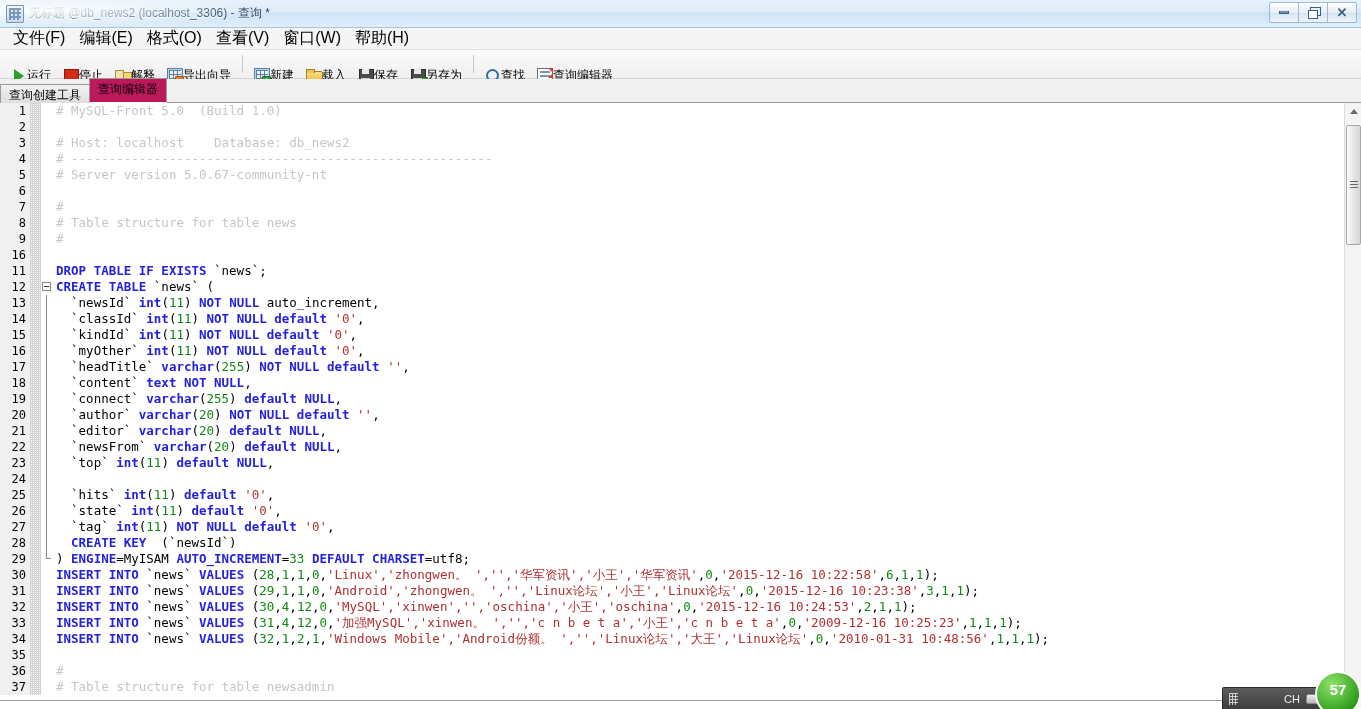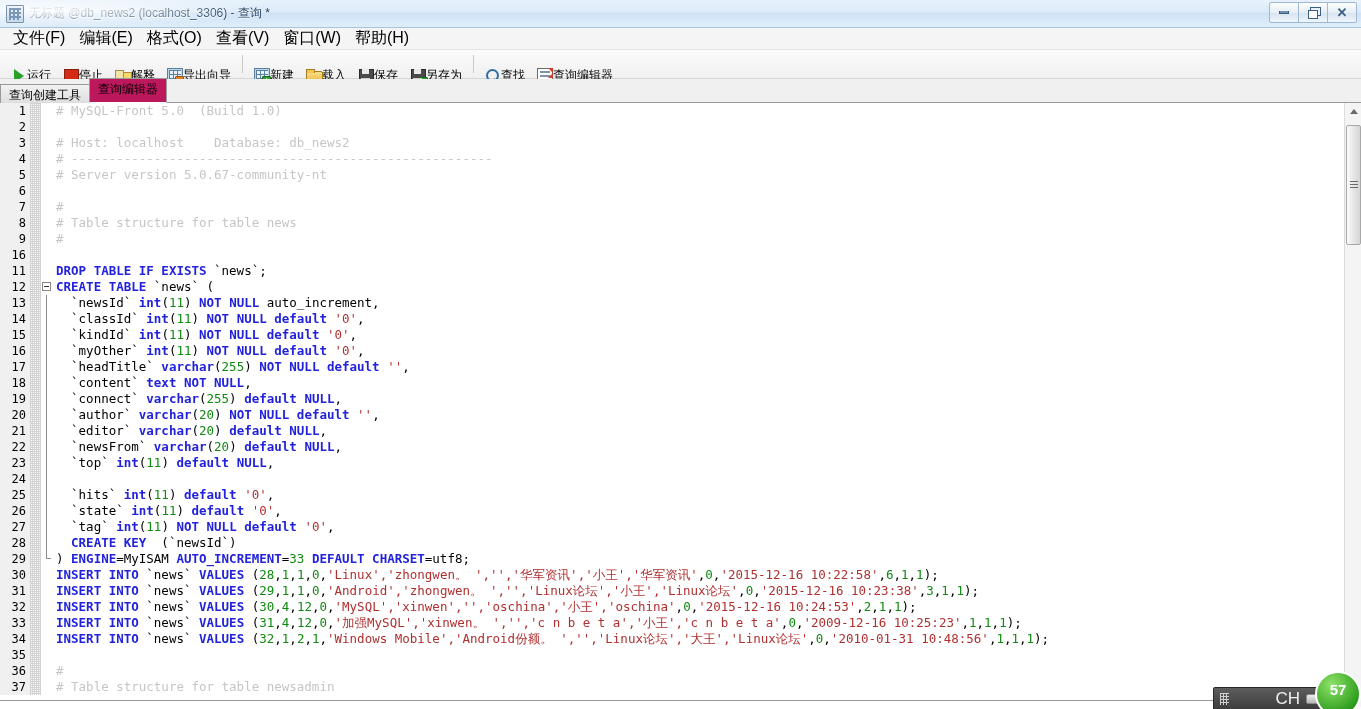--- a/index.html
+++ b/index.html
@@ -237,21 +237,21 @@
     position: absolute; right: 12px; bottom: 0; height: 22px;
     background: linear-gradient(to bottom,#5d5d5d,#3d3d3d);
     border: 1px solid #2a2a2a; border-bottom: 0;
     display: flex; align-items: center; gap: 6px; padding: 0 6px;
     border-top-left-radius: 2px;
   }
   .ime-grip { width: 9px; height: 12px;
     background: repeating-linear-gradient(to right,#cfcfcf 0 1px,transparent 1px 3px),
                 repeating-linear-gradient(to bottom,#cfcfcf 0 1px,transparent 1px 3px);
   }
-  .ime-txt { color: #f0f0f0; font-size: 17px; font-family: "Liberation Sans",sans-serif; margin-left: 40px; }
+  .ime-txt { color: #f0f0f0; font-size: 11px; font-family: "Liberation Sans",sans-serif; margin-left: 40px; }
   .ime-kbd { width: 16px; height: 10px; background: linear-gradient(to bottom,#ededed,#b8b8b8); border:1px solid #8a8a8a; border-radius:2px; }
   .ime-help { width: 14px; height: 14px; border-radius: 50%;
     background: radial-gradient(circle at 35% 30%, #6fc2f5, #1671bd);
     color: #fff; font-size: 10px; font-weight: bold; text-align: center; line-height: 14px;
     font-family: "Liberation Sans", sans-serif; }
   #greenball {
     position: absolute; right: 0; bottom: -8px; width: 46px; height: 46px; border-radius: 50%;
     background: radial-gradient(circle at 35% 28%, #8fe36a, #2f9e1e 70%, #1d6b12);
     border: 2px solid #ffffff;
     color: #fff; font-size: 15px; font-weight: bold;

